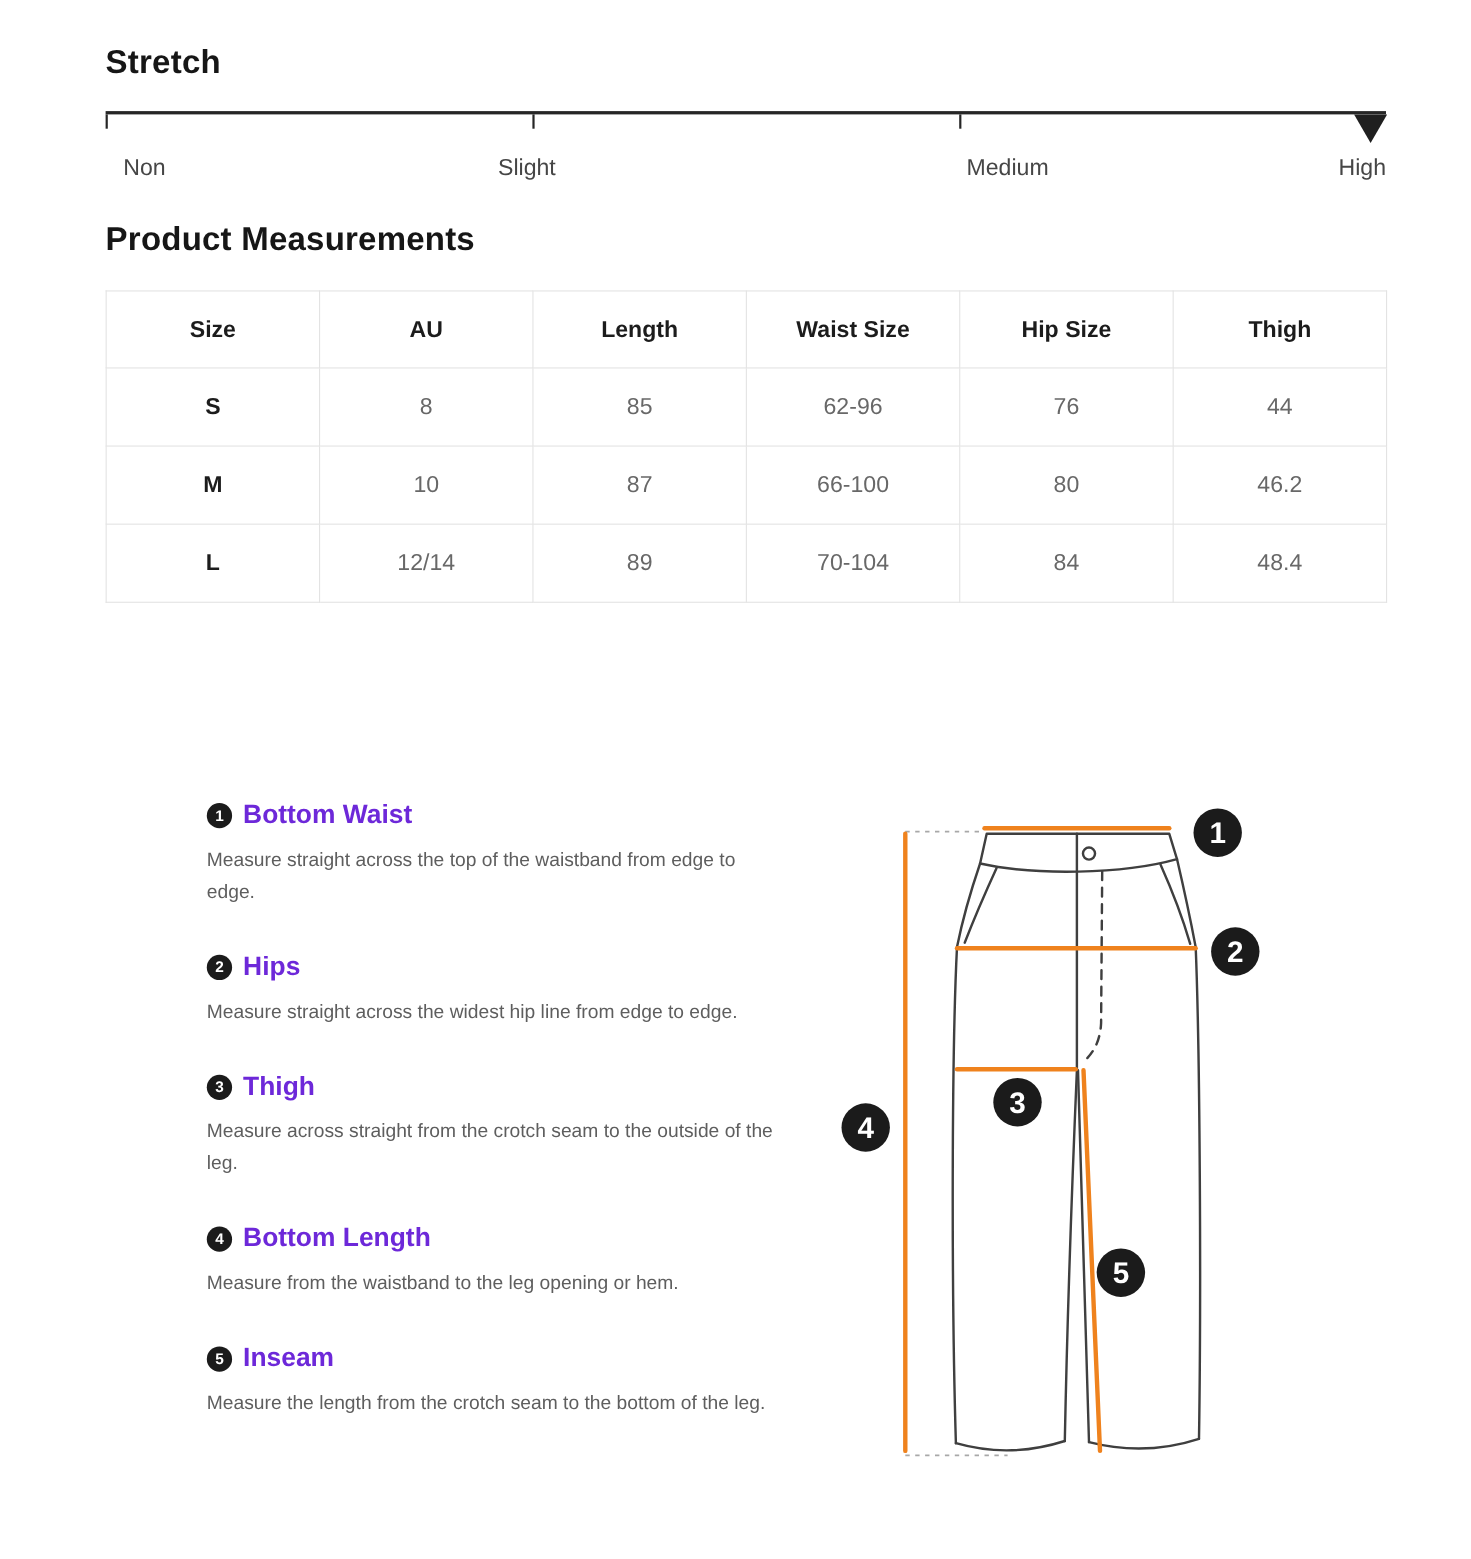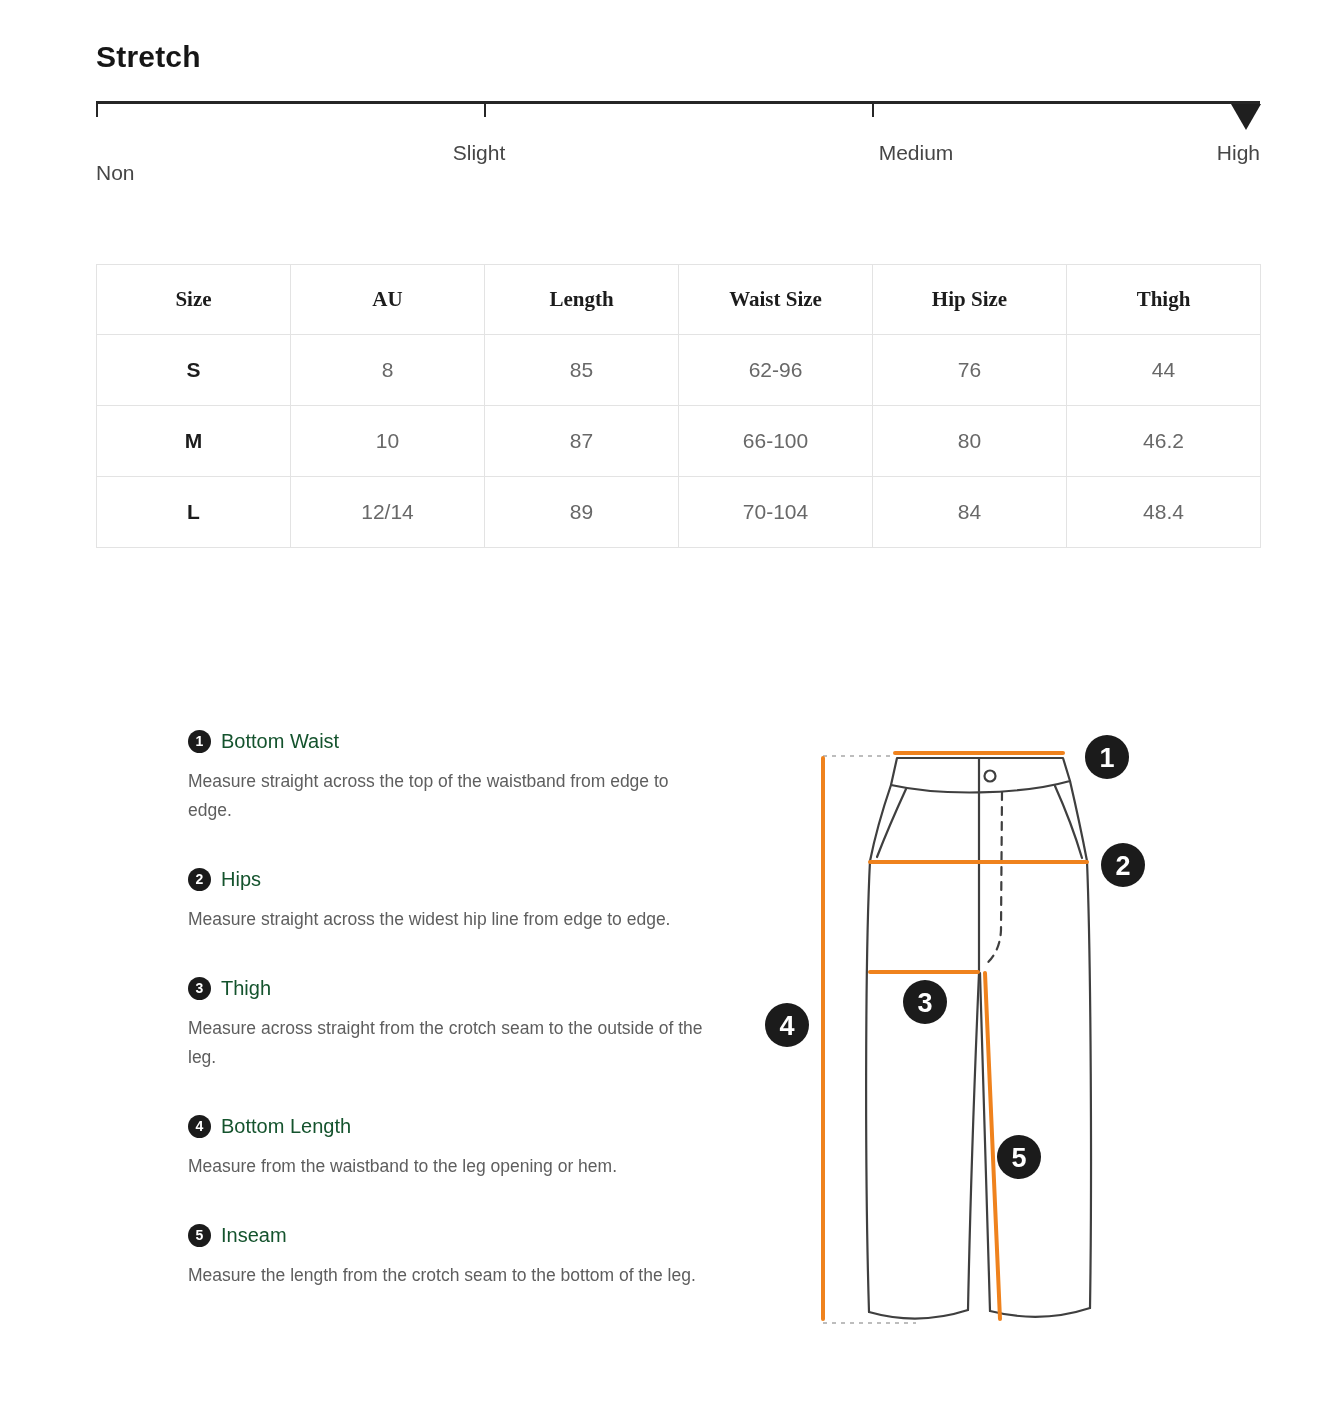--- a/index.html
+++ b/index.html
@@ -10,43 +10,43 @@
   
   .section-heading { position:absolute; left:96px; font-size:30px; font-weight:700; color:#161616; letter-spacing:.2px; }
   #stretch-heading { top:40px; }
 
   .slider { position:absolute; left:96px; top:101px; width:1164px; height:70px; }
   .slider .track { position:absolute; left:0; top:0; width:100%; height:3px; background:#262626; }
   .slider .tick { position:absolute; top:3px; width:2px; height:13px; background:#262626; }
   .slider .marker { position:absolute; top:3px; width:0; height:0;
       border-left:15px solid transparent; border-right:15px solid transparent; border-top:26px solid #1f1f1f; }
   .slider .lvl { position:absolute; top:40px; font-size:21px; color:#464646; white-space:nowrap; }
-  .lvl-0 { left:0;margin-top:20px; }
+  .lvl-0 { left:16px; }
   .lvl-1 { left:383px; transform:translateX(-50%); }
   .lvl-2 { left:820px; transform:translateX(-50%); }
   .lvl-3 { right:0; text-align:right; }
 
   
   #pm-heading { top:201px; }
   .size-table { position:absolute; left:96px; top:264px; width:1165px; border-collapse:collapse; table-layout:fixed; }
   .size-table th, .size-table td { border:1px solid #e3e3e3; text-align:center; vertical-align:middle; background:#fff; }
-  .size-table th { height:70px; font-size:21px; font-weight:700; color:#1c1c1c;font-family:Liberation Serif, serif; }
+  .size-table th { height:70px; font-size:21px; font-weight:700; color:#1c1c1c; }
   .size-table td { height:71px; font-size:21px; font-weight:400; color:#686868; }
   .size-table td.size-cell { font-weight:700; color:#1c1c1c; }
 
   .disclaimer { position:absolute; left:96px; top:644px; font-size:21px; color:#9b9b9b; }
 
   
   .guide { position:absolute; left:188px; top:729px; width:522px; }
   .guide-item { margin-bottom:42px; }
   .guide-title-row { display:flex; align-items:center; height:24px; }
   .badge { width:23px; height:23px; border-radius:50%; background:#1b1b1b; color:#fff;
            display:inline-flex; align-items:center; justify-content:center;
            font-size:14px; font-weight:700; margin-right:10px; flex:0 0 auto; }
-  .guide-title { font-size:20px; font-weight:400; color:#14532d; }
+  .guide-title { font-size:24px; font-weight:700; color:#6d28d9; }
   .guide-desc { margin-top:14px; font-size:17.5px; line-height:29px; color:#5e5e5e; }
 
   
   .diagram { position:absolute; left:755px; top:733px; width:410px; height:625px; }
   .diagram text { font-family:"Liberation Sans", sans-serif; font-weight:700; font-size:27px; fill:#fff; }
 </style>
 </head>
 <body>
 
 <div class="page">
@@ -58,20 +58,21 @@
     <div class="tick" style="left:0;"></div>
     <div class="tick" style="left:388px;"></div>
     <div class="tick" style="left:776px;"></div>
     <div class="marker" style="left:1135px;"></div>
     <span class="lvl lvl-0">Non</span>
     <span class="lvl lvl-1">Slight</span>
     <span class="lvl lvl-2">Medium</span>
     <span class="lvl lvl-3">High</span>
   </div>
 
+  <h2 class="section-heading" id="pm-heading">Product Measurements</h2>
 
   <table class="size-table">
     <thead>
       <tr>
         <th>Size</th>
         <th>AU</th>
         <th>Length</th>
         <th>Waist Size</th>
         <th>Hip Size</th>
         <th>Thigh</th>

